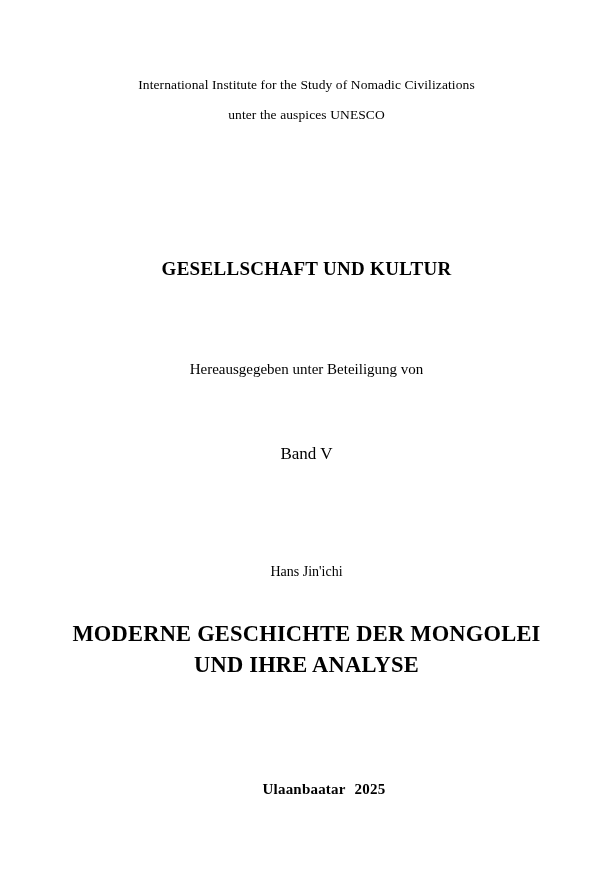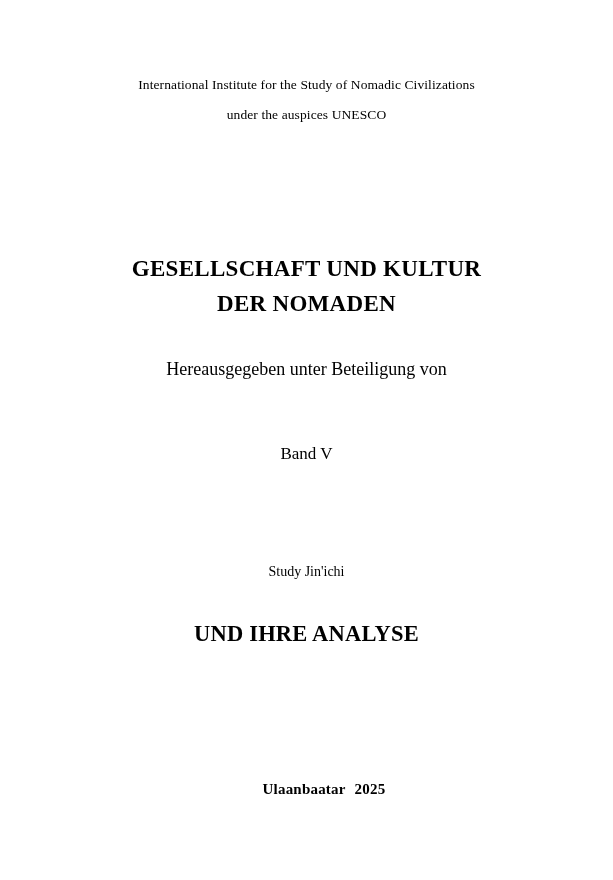--- a/index.html
+++ b/index.html
@@ -33,33 +33,33 @@
   .affiliation-line {
     font-size: 13.5px;
     line-height: 30px;
     letter-spacing: 0.1px;
   }
   .series-title {
     position: absolute;
     left: 0;
     right: 0;
     top: 251px;
-    font-size: 23px;
+    font-size: 19px;
     font-weight: bold;
     line-height: 35px;
     letter-spacing: 0.3px;
   }
   .editors-block {
     position: absolute;
     left: 0;
     right: 0;
     top: 354px;
   }
   .editors-line {
-    font-size: 18px;
+    font-size: 15px;
     line-height: 31px;
   }
   .volume {
     position: absolute;
     left: 0;
     right: 0;
     top: 444px;
     font-size: 17px;
     line-height: 20px;
   }
@@ -111,37 +111,37 @@
     width: 9px;
   }
 </style>
 </head>
 <body>
 
 <div class="page">
 
   <div class="affiliation-block center">
     <div class="affiliation-line">International Institute for the Study of Nomadic Civilizations</div>
-    <div class="affiliation-line">under the auspices UNESCO</div>
+    <div class="affiliation-line">unter the auspices UNESCO</div>
   </div>
 
   <div class="series-title center">
     <div>GESELLSCHAFT UND KULTUR</div>
-    <div>DER NOMADEN</div>
   </div>
 
   <div class="editors-block center">
     <div class="editors-line">Hereausgegeben unter Beteiligung von</div>
   </div>
 
   <div class="volume center">Band V</div>
 
-  <div class="author center">Study Jin'ichi</div>
+  <div class="author center">Hans Jin'ichi</div>
 
   <div class="book-title center">
+    <div>MODERNE GESCHICHTE DER MONGOLEI</div>
     <div>UND IHRE ANALYSE</div>
   </div>
 
 
   <div class="imprint center">
     <span>Ulaanbaatar</span><span class="gap"></span><span>2025</span>
   </div>
 
 </div>
 

